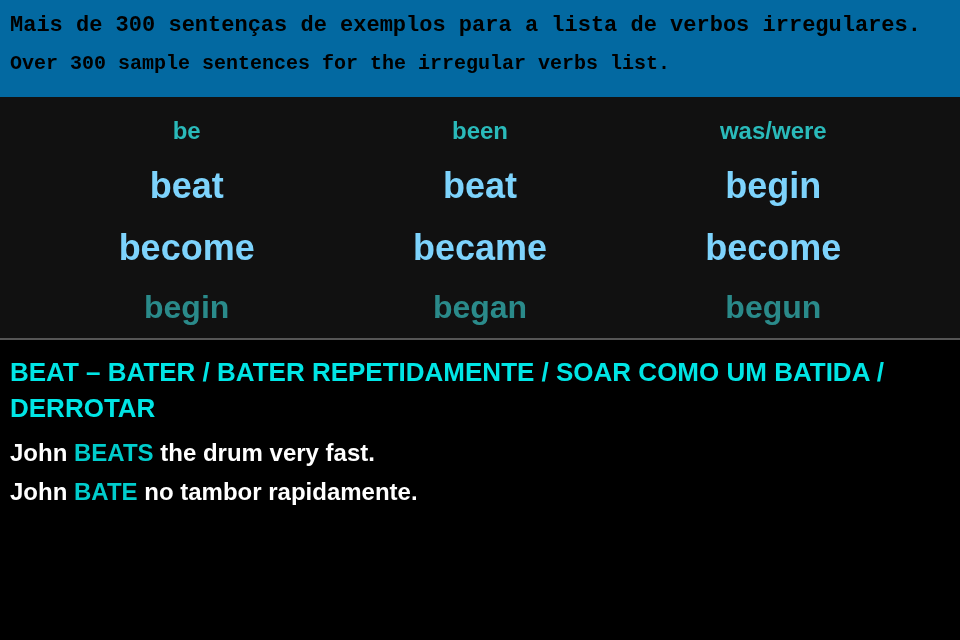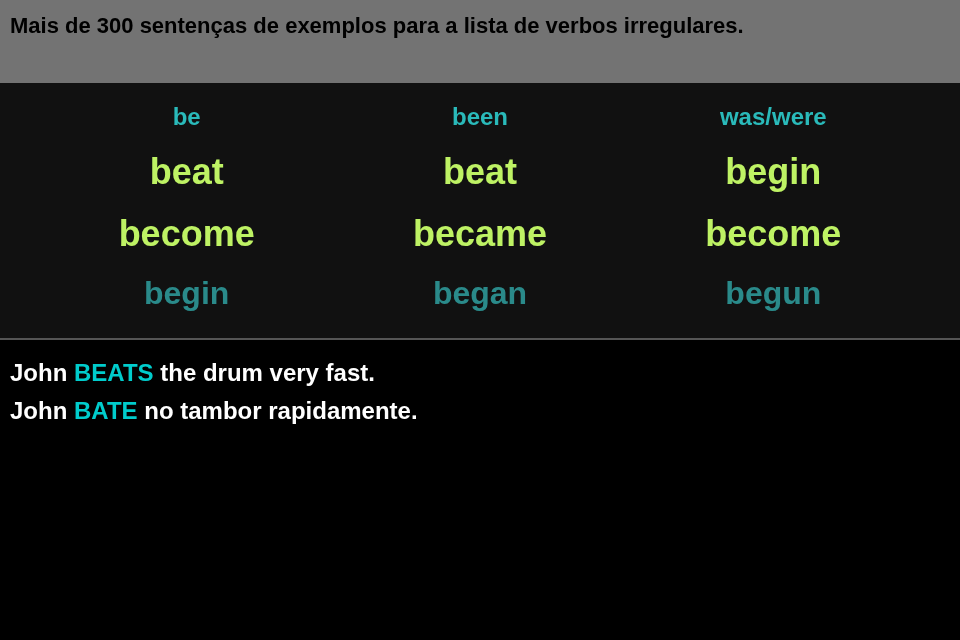--- a/index.html
+++ b/index.html
@@ -6,42 +6,43 @@
     body {
       width: 960px;
       min-height: 640px;
       font-family: Arial, Helvetica, sans-serif;
       background: #000;
       overflow-x: hidden;
     }
 
     
     .header-section {
-      background-color: #737373;
-      padding: 12px 10px 32px 10px;
+      background-color: #0369a1;
+      padding: 12px 10px 20px 10px;
+      font-family: Liberation Mono, monospace;
     }
     .header-pt {
       font-size: 22px;
       font-weight: bold;
       color: #000;
       margin-bottom: 10px;
       line-height: 1.3;
     }
     .header-en {
       font-size: 20px;
       font-weight: bold;
       color: #000;
       line-height: 1.3;
     }
 
     
     .verb-table-section {
       background-color: #111;
       border-bottom: 2px solid #555;
-      padding: 10px 0 16px 0;
+      padding: 10px 0 2px 0;
     }
     .verb-row {
       display: flex;
       justify-content: space-around;
       align-items: center;
       padding: 4px 40px;
     }
     .verb-cell {
       flex: 1;
       text-align: center;
@@ -49,21 +50,21 @@
     }
     .verb-small {
       font-size: 24px;
       font-weight: bold;
       color: #2ababa;
       font-family: Arial, Helvetica, sans-serif;
     }
     .verb-large {
       font-size: 36px;
       font-weight: bold;
-      color: #bef264;
+      color: #7dd3fc;
       font-family: Arial, Helvetica, sans-serif;
     }
     .verb-dim {
       font-size: 32px;
       font-weight: bold;
       color: #2a8a8a;
       font-family: Arial, Helvetica, sans-serif;
     }
 
     
@@ -86,20 +87,21 @@
     }
     .sentence-line .highlight {
       color: #00cccc;
     }
   </style>
 </head>
 <body>
 
 <div class="header-section">
   <div class="header-pt">Mais de 300 sentenças de exemplos para a lista de verbos irregulares.</div>
+  <div class="header-en">Over 300 sample sentences for the irregular verbs list.</div>
 </div>
 
 <div class="verb-table-section">
 
   <div class="verb-row">
     <div class="verb-cell">
       <span class="verb-small">be</span>
     </div>
     <div class="verb-cell">
       <span class="verb-small">been</span>
@@ -140,20 +142,21 @@
     <div class="verb-cell">
       <span class="verb-dim">began</span>
     </div>
     <div class="verb-cell">
       <span class="verb-dim">begun</span>
     </div>
   </div>
 </div>
 
 <div class="content-section">
+  <div class="content-title">BEAT – BATER / BATER REPETIDAMENTE / SOAR COMO UM BATIDA / DERROTAR</div>
 
   <div class="sentence-line">
     <span>John </span><span class="highlight">BEATS</span><span> the drum very fast.</span>
   </div>
   <div class="sentence-line">
     <span>John </span><span class="highlight">BATE</span><span> no tambor rapidamente.</span>
   </div>
 </div>
 
 </body></html>

